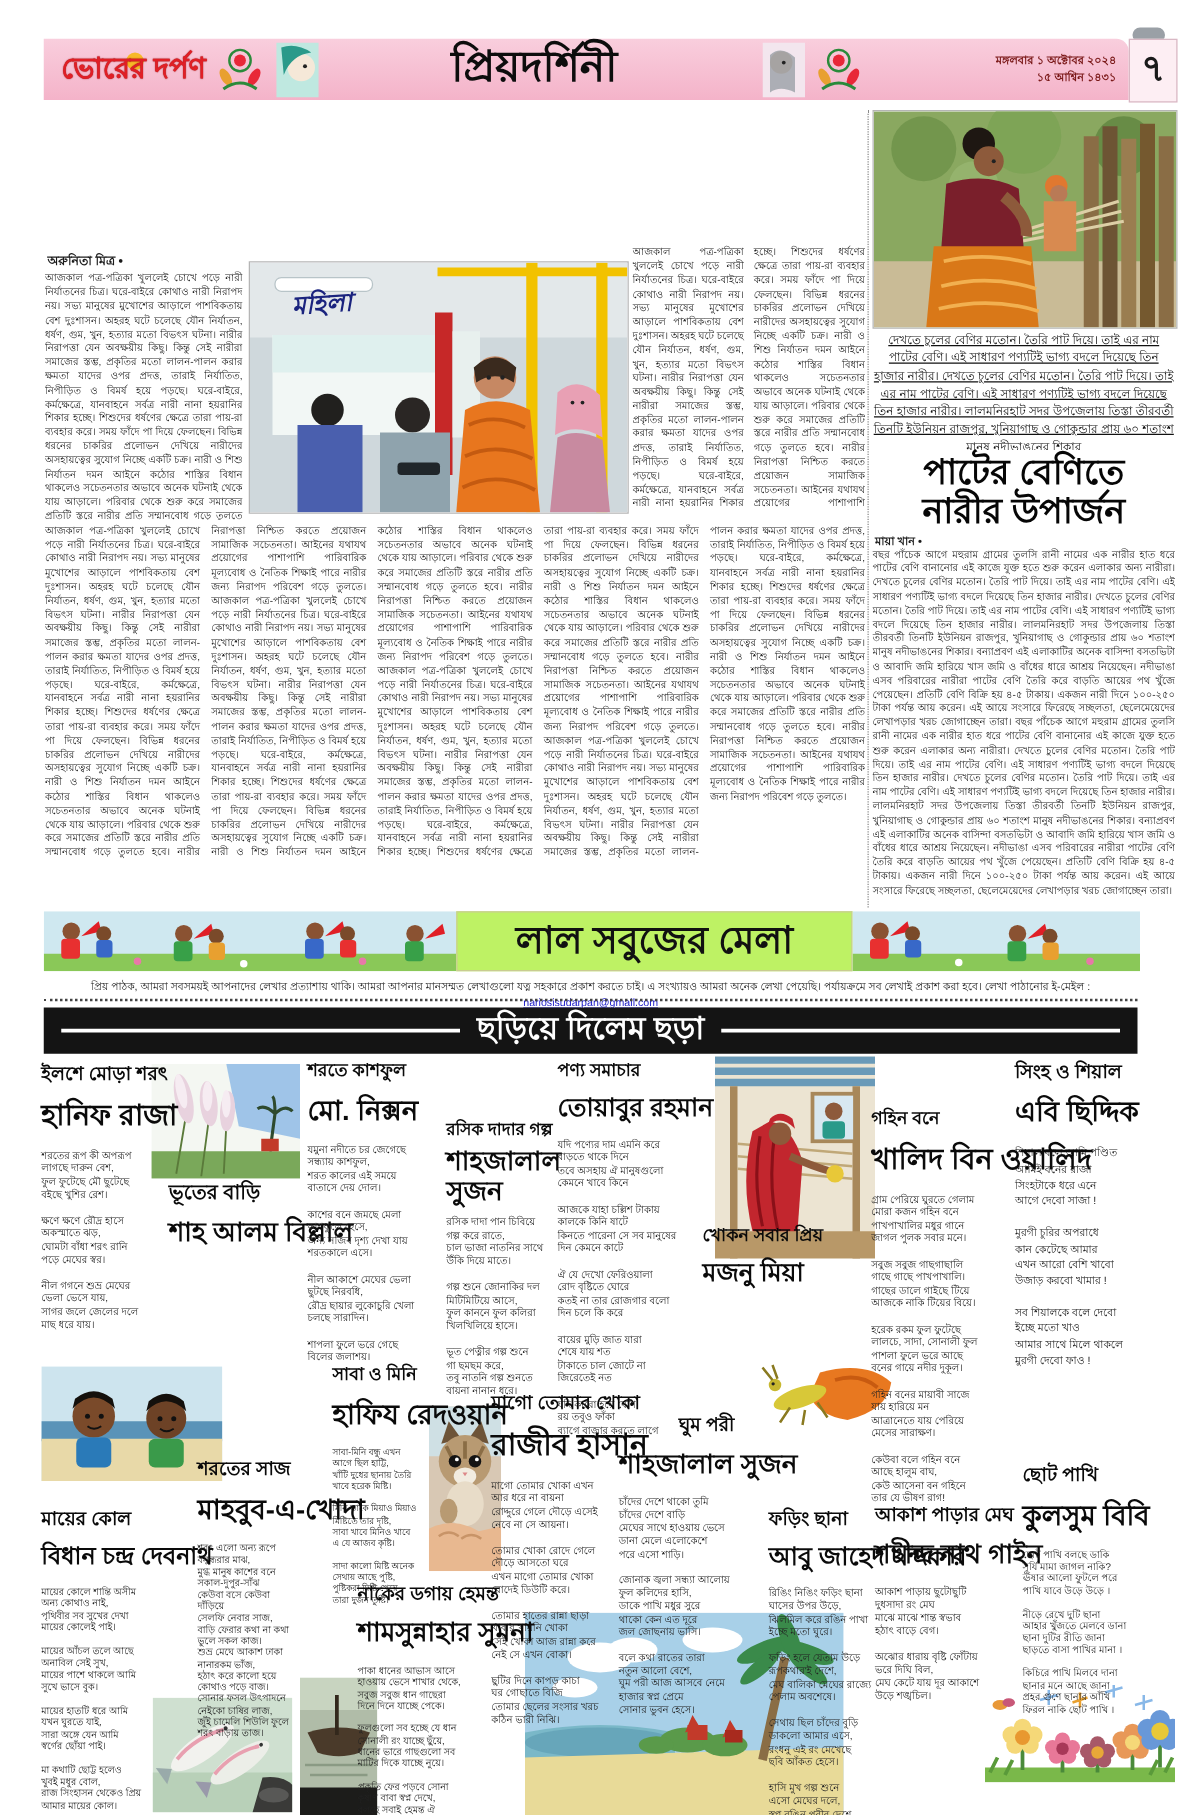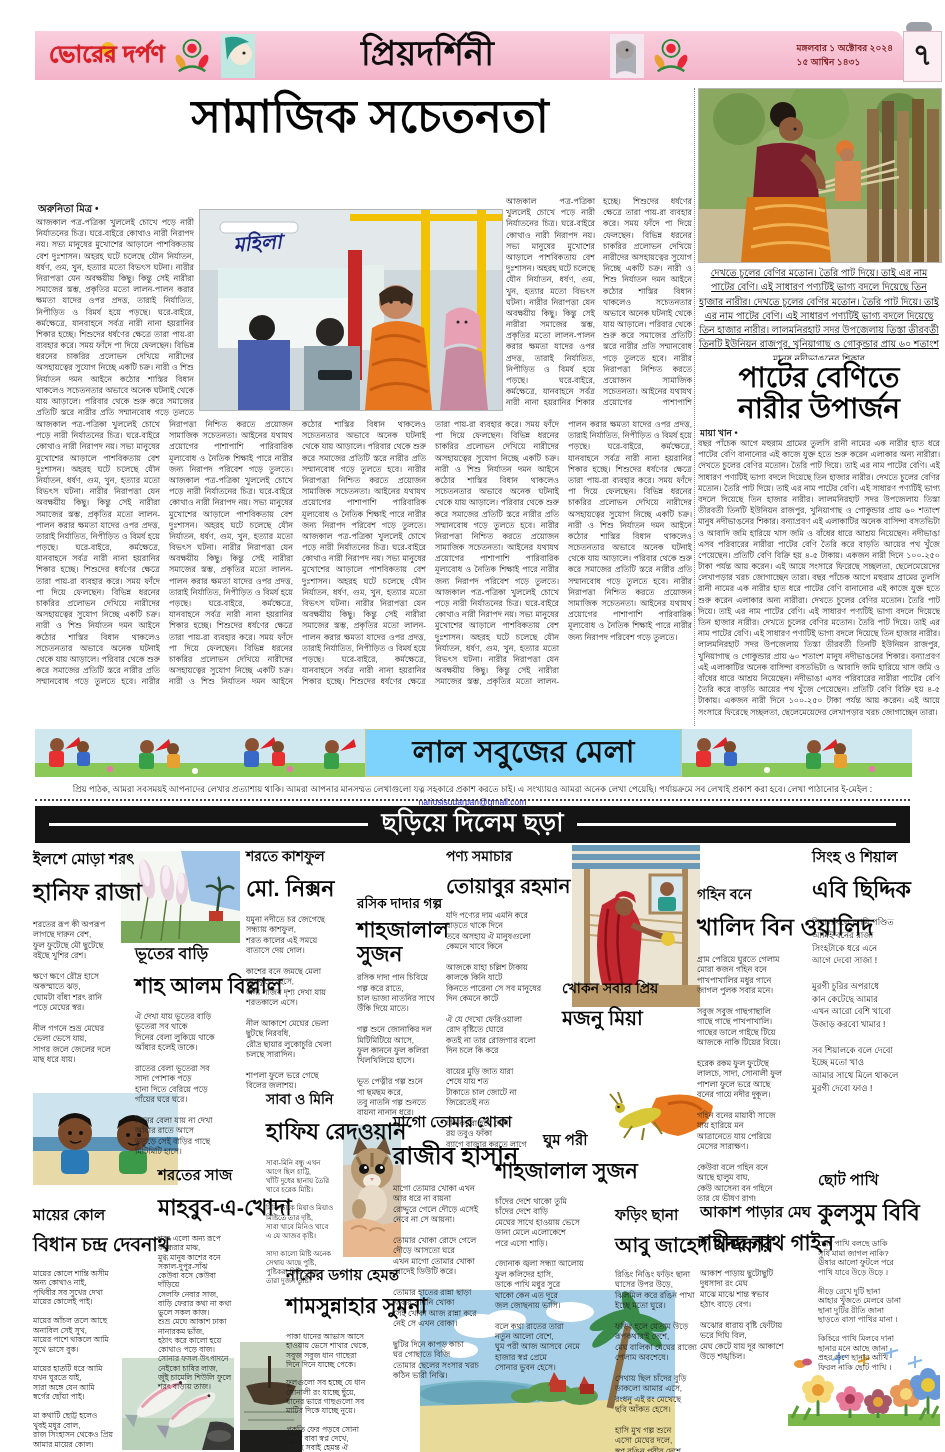--- a/index.html
+++ b/index.html
@@ -7,37 +7,37 @@
         font-family:"Liberation Sans",sans-serif;overflow:hidden;color:#1a1a1a;}
   .abs{position:absolute;}
   
   #mast{left:35px;top:31px;width:868px;height:49px;background:linear-gradient(#f9cedd,#f4b3c9);
         display:flex;align-items:center;border-radius:0 10px 0 0;}
   .paper-logo{font-size:23px;font-weight:bold;color:#e01f26;margin-left:14px;white-space:nowrap;
         text-shadow:0 0 1px #8a0000;position:relative;z-index:2;text-align:right;}
   .logo-sun{position:absolute;left:66px;top:6px;width:14px;height:14px;border-radius:50%;
         background:#f7b928;z-index:1;}
   .sect-title{font-size:34px;font-weight:bold;color:#0d0d0d;white-space:nowrap;margin:0 10px;}
-  .dates{font-size:9px;font-weight:bold;color:#7a1818;line-height:1.5;
+  .dates{font-size:9px;font-weight:bold;color:#7a1818;text-align:right;line-height:1.5;
         margin-left:auto;margin-right:10px;white-space:nowrap;}
   #pagebox{left:903px;top:31px;width:37px;height:49px;background:#fdeef3;border:1px solid #d8b8c4;
         display:flex;align-items:center;justify-content:center;font-size:30px;font-weight:bold;}
   #pagetab{left:906px;top:22px;width:26px;height:12px;background:#9aa0a6;border-radius:6px;}
   
   .headline-main{left:50px;top:90px;width:640px;text-align:center;font-size:45px;font-weight:bold;
         line-height:1.2;color:#060606;}
   .byline{font-size:10px;font-weight:bold;}
   .body8{font-size:8px;line-height:1.4;text-align:justify;overflow:hidden;color:#222;}
   .photo{border:1px solid #b5b5b5;overflow:hidden;}
   .vdot{border-left:1px dotted #8a8a8a;width:0;}
   .deck{font-size:9.5px;line-height:1.5;text-align:center;color:#111;text-decoration:underline;}
   .headline-side{text-align:center;font-size:28px;font-weight:bold;line-height:1.12;color:#060606;}
   
   #banner{left:35px;top:729px;width:875px;height:48px;display:flex;}
-  #banner-title{flex:0 0 315px;background:#7dd3fc;border:1px solid #c9cc92;display:flex;
+  #banner-title{flex:0 0 315px;background:#bef264;border:1px solid #c9cc92;display:flex;
         align-items:center;justify-content:center;font-size:30px;font-weight:bold;color:#111;}
   .strip{height:100%;}
   #note-line{left:35px;top:783px;width:875px;text-align:center;font-size:8.5px;color:#222;}
   #note-line a{color:#1818c8;text-decoration:underline;}
   #dotrule{left:35px;top:799px;width:875px;border-top:2px dotted #444;}
   #blackbar{left:35px;top:806px;width:875px;height:37px;background:#141414;display:flex;
         align-items:center;}
   #blackbar .line{flex:1;border-top:3px solid #fff;margin:0 14px;}
   #blackbar .t{color:#fff;font-size:25px;font-weight:bold;white-space:nowrap;}
   
@@ -89,21 +89,20 @@
       <div>মঙ্গলবার ১ অক্টোবর ২০২৪</div>
       <div>১৫ আশ্বিন ১৪৩১</div>
     </div>
   </div>
   <div id="pagetab" class="abs"></div>
   <div id="pagebox" class="abs">
     <span>৭</span>
   </div>
 
   <div class="abs headline-main">
-    <div>সামাজিক সচেতনতা</div>
   </div>
   <div class="abs byline" style="left:38px;top:201px">অরুনিতা মিত্র •</div>
 
   <div class="abs body8" style="left:36px;top:217px;width:158px;height:199px">আজকাল পত্র-পত্রিকা খুললেই চোখে পড়ে নারী নির্যাতনের চিত্র। ঘরে-বাইরে কোথাও নারী নিরাপদ নয়। সভ্য মানুষের মুখোশের আড়ালে পাশবিকতায় বেশ দুঃশাসন। অহরহ ঘটে চলেছে যৌন নির্যাতন, ধর্ষণ, গুম, খুন, হত্যার মতো বিভৎস ঘটনা। নারীর নিরাপত্তা যেন অবক্ষয়ীয় কিছু।  কিন্তু সেই নারীরা সমাজের স্তম্ভ, প্রকৃতির মতো লালন-পালন করার ক্ষমতা যাদের ওপর প্রদত্ত, তারাই নির্যাতিত, নিপীড়িত ও বিমর্ষ হয়ে পড়ছে। ঘরে-বাইরে, কর্মক্ষেত্রে, যানবাহনে সর্বত্র নারী নানা হয়রানির শিকার হচ্ছে।  শিশুদের ধর্ষণের ক্ষেত্রে তারা পায়-রা ব্যবহার করে। সময় ফাঁদে পা দিয়ে ফেলছেন। বিভিন্ন ধরনের চাকরির প্রলোভন দেখিয়ে নারীদের অসহায়ত্বের সুযোগ নিচ্ছে একটি চক্র।  নারী ও শিশু নির্যাতন দমন আইনে কঠোর শাস্তির বিধান থাকলেও সচেতনতার অভাবে অনেক ঘটনাই থেকে যায় আড়ালে। পরিবার থেকে শুরু করে সমাজের প্রতিটি স্তরে নারীর প্রতি সম্মানবোধ গড়ে তুলতে হবে।  নারীর নিরাপত্তা নিশ্চিত করতে প্রয়োজন সামাজিক সচেতনতা। আইনের যথাযথ প্রয়োগের পাশাপাশি পারিবারিক মূল্যবোধ ও নৈতিক শিক্ষাই পারে নারীর জন্য নিরাপদ পরিবেশ গড়ে তুলতে।</div>
 
   <div class="abs photo" style="left:199px;top:209px;width:302px;height:200px">
     <svg width="302" height="200" viewBox="0 0 302 200">
       <rect width="302" height="200" fill="#cfd8dc"></rect>
       <rect width="302" height="60" fill="#e3e8ea"></rect>
       <rect x="18" y="58" width="130" height="80" fill="#f2f7f5"></rect>
@@ -506,34 +505,20 @@
 
 নীল গগনে শুভ্র মেঘের
 ভেলা ভেসে যায়,
 সাগর জলে জেলের দলে
 মাছ ধরে যায়।</div>
   </div>
 
   <div class="poem" style="left:135px;top:941px;width:112px">
     <div class="kicker" style="font-size:16px">ভূতের বাড়ি</div>
     <div class="author" style="font-size:21px">শাহ আলম বিল্লাল</div>
-    <div class="ptext" style="width:106px">ঐ দেখা যায় ভূতের বাড়ি
-ভূতেরা সব থাকে
-দিনের বেলা লুকিয়ে থাকে
-আঁধার হলেই ডাকে।
-
-রাতের বেলা ভূতেরা সব
-সাদা পোশাক পড়ে
-হানা দিতে বেরিয়ে পড়ে
-গাঁয়ের ঘরে ঘরে।
-
-দিনের বেলা যায় না দেখা
-আঁধার রাতে আসে
-ভুতুড়ে সেই বাড়ির গাছে
-মিটিমিটি হাসে।</div>
   </div>
 
   <div class="poem" style="left:246px;top:845px;width:97px">
     <div class="kicker">শরতে কাশফুল</div>
     <div class="author" style="font-size:22px">মো. নিক্সন</div>
     <div class="ptext" style="width:95px">যমুনা নদীতে চর জেগেছে
 সন্ধ্যায় কাশফুল,
 শরত কালের এই সময়ে
 বাতাসে দেয় দোল।
 

